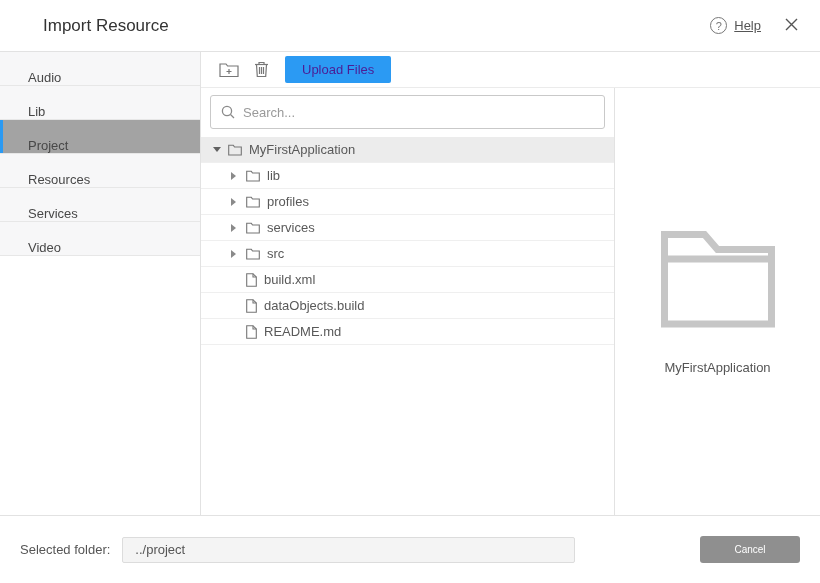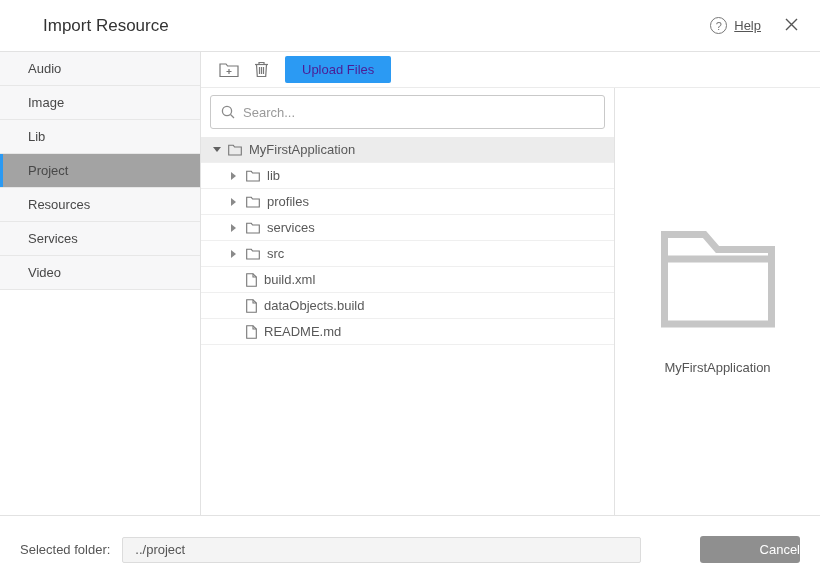--- a/index.html
+++ b/index.html
@@ -32,21 +32,21 @@
     margin-left: 22px; font-size: 17px; color: #555; cursor: pointer;
     line-height: 1; padding: 2px;
   }
 
   
   .body { flex: 1 1 auto; display: flex; min-height: 0; }
 
   
   .sidebar { width: 201px; flex: 0 0 201px; border-right: 1px solid #e2e2e2; background: #fff; }
   .side-item {
-    height: 34px; display: flex; align-items: center;
+    height: 34px; display: flex; align-items: flex-end;
     padding-left: 28px;
     background: #f7f7f8;
     border-bottom: 1px solid #e7e7e7;
     font-size: 13px; color: #484848;
     cursor: pointer;
     position: relative;
   }
   .side-item.selected { background: #a3a3a3; }
   .side-item.selected::before {
     content: ""; position: absolute; left: 0; top: 0; bottom: 0; width: 3px;
@@ -122,31 +122,31 @@
   
   .footer {
     height: 68px; flex: 0 0 68px;
     border-top: 1px solid #e2e2e2;
     display: flex; align-items: center;
     padding: 12px 20px; background: #fff;
   }
   .footer-label { font-size: 13px; color: #555; flex: 0 0 auto; }
   .path-input {
     margin-left: 12px;
-    width: 519px; height: 26px;
+    width: 453px; height: 26px;
     background: #f4f4f4; border: 1px solid #dcdcdc; border-radius: 2px;
     font-size: 13px; color: #555; font-family: inherit;
     padding: 0 12px; outline: none;
   }
   .cancel-btn {
     margin-left: auto;
     width: 100px; height: 27px;
     background: #8f8f8f; color: #fff;
     border: none; border-radius: 3px;
-    font-size: 13px; font-family: inherit; cursor: pointer; text-align: right;
+    font-size: 10px; font-family: inherit; cursor: pointer;
   }
 </style>
 </head>
 <body>
 
 <div class="dialog">
 
   <div class="header">
     <div class="title">Import Resource</div>
     <div class="header-right">
@@ -158,23 +158,20 @@
           </svg>
       </div>
     </div>
   </div>
 
   <div class="body">
 
     <div class="sidebar">
       <div class="side-item">
           <span>Audio</span>
-        </div>
-      <div class="side-item">
-          <span>Image</span>
         </div>
       <div class="side-item">
           <span>Lib</span>
         </div>
       <div class="side-item selected">
           <span>Project</span>
         </div>
       <div class="side-item">
           <span>Resources</span>
         </div>

